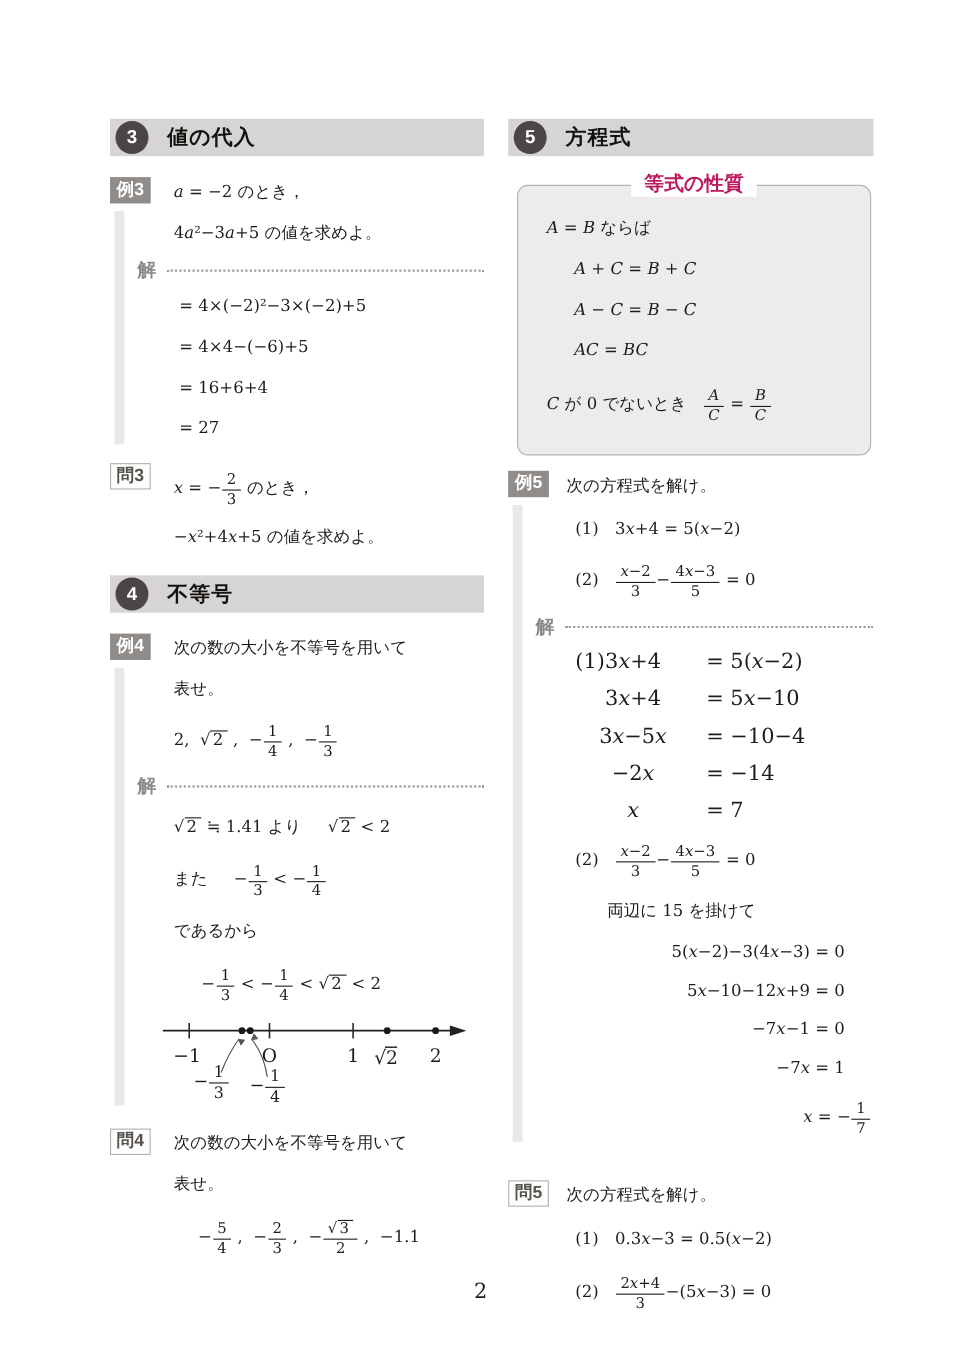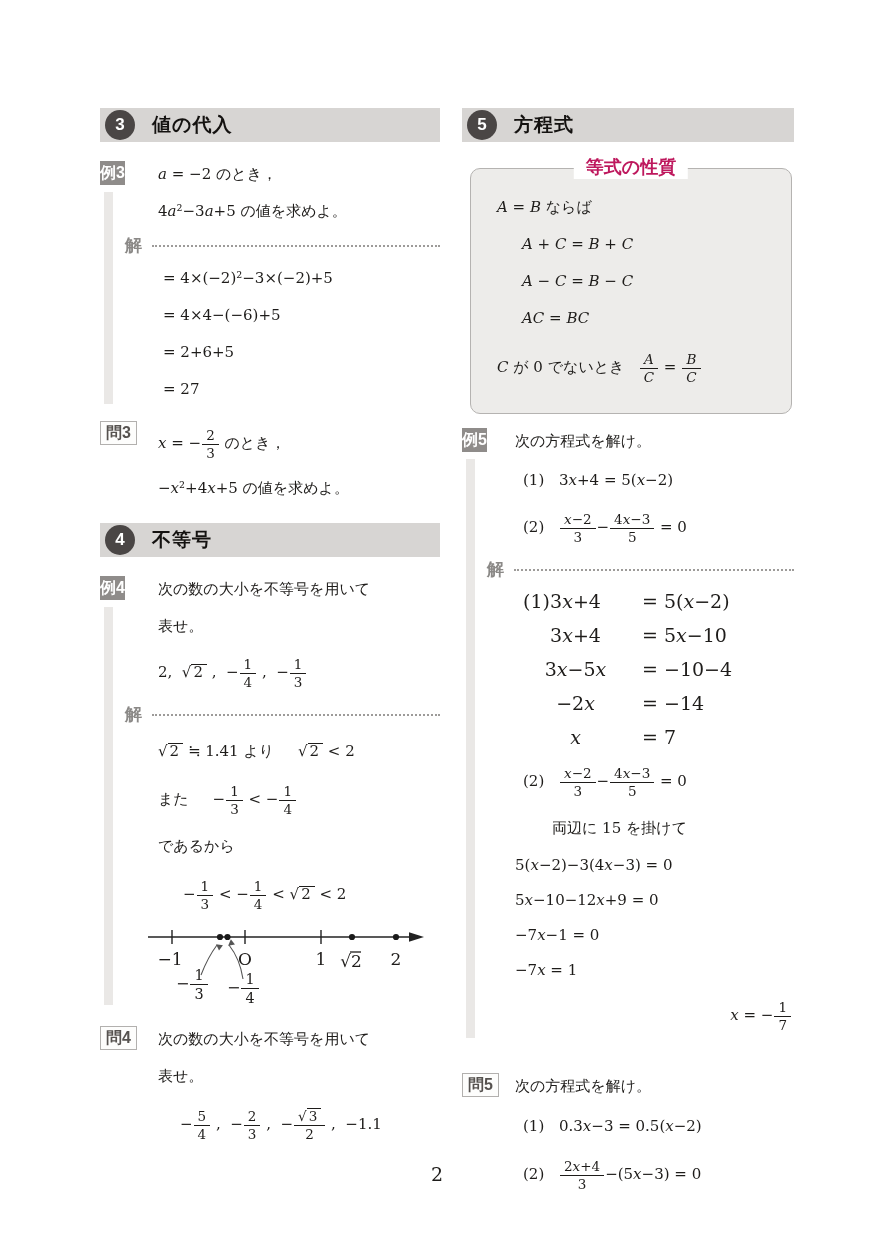--- a/index.html
+++ b/index.html
@@ -13,21 +13,21 @@
   .sec{position:relative;height:34px;background:#d7d5d3;display:flex;align-items:center;
        padding-left:52px;box-sizing:border-box}
   .secnum{position:absolute;left:5px;top:2px;width:30px;height:30px;border-radius:50%;
           background:#4a4645;color:#fff;font-weight:bold;font-size:17px;
           display:flex;align-items:center;justify-content:center}
   .secttl{font-weight:bold;font-size:19px;letter-spacing:1px;color:#141210}
 
   
   .blk{position:relative;padding-left:58px;box-sizing:border-box}
   .rei{position:absolute;left:0;top:5px;background:#8f8c8a;color:#fff;font-size:16px;
-       font-weight:bold;padding:2px 0;line-height:1.25;white-space:nowrap}
+       font-weight:bold;padding:2px 6px;line-height:1.25;white-space:nowrap}
   .toi{position:absolute;left:0;top:5px;background:#fdfdfc;color:#56524f;font-size:16px;
        font-weight:bold;border:1.5px solid #b2b0ae;padding:1px 5px;line-height:1.25;white-space:nowrap}
   .vbar{position:absolute;left:4px;top:36px;bottom:4px;width:9px;background:#eae8e6}
 
   
   .ln{font-family:"DejaVu Serif","Liberation Serif",serif;font-size:15px;line-height:37px;
       white-space:nowrap}
   .tall{line-height:54px}
   .mi{font-style:italic}
   .i5{margin-left:5px}.i22{margin-left:22px}.i25{margin-left:25px}
@@ -42,21 +42,21 @@
   .kai-row{display:flex;align-items:center;margin-left:-33px;height:30px}
   .kai{color:#8b8987;font-weight:bold;font-size:17px;font-family:"Liberation Sans",sans-serif}
   .dots{flex:1;margin-left:10px;border-top:2px dotted #9d9b99;height:0;position:relative;top:1px}
 
   
   .eqrow{position:relative;display:flex;font-family:"DejaVu Serif","Liberation Serif",serif;
          font-size:19px;line-height:34px;white-space:pre}
   .eqno{position:absolute;left:8px}
   .lhs{display:inline-block;width:121px;text-align:center}
   .rhs{display:inline-block;padding-left:6px}
-  .ra{padding-right:26px}
+  .ra{text-align:right;padding-right:26px}
   .ans{text-align:right;padding-right:2px}
 
   .itemrow{position:relative;display:flex;align-items:center}
   .no{display:inline-block;margin-left:8px;width:36px;flex:none;
       font-family:"DejaVu Serif","Liberation Serif",serif}
 
   
   .propbox{position:relative;margin:26px 2px 0 8px;background:#edecea;border:1.5px solid #b5b3b1;
            border-radius:10px;padding:20px 8px 16px 26px;box-sizing:border-box}
   .propttl{position:absolute;top:-14px;left:50%;transform:translateX(-50%);background:#ffffff;
@@ -87,21 +87,21 @@
     <span class="rei">例3</span>
     <div class="vbar"></div>
     <div class="ln"><span class="mi">a</span> = −2 のとき，</div>
     <div class="ln">4<span class="mi">a</span>²−3<span class="mi">a</span>+5 の値を求めよ。</div>
     <div class="kai-row">
       <span class="kai">解</span>
       <span class="dots"></span>
     </div>
     <div class="ln i5">= 4×(−2)²−3×(−2)+5</div>
     <div class="ln i5">= 4×4−(−6)+5</div>
-    <div class="ln i5">= 2+6+5</div>
+    <div class="ln i5">= 16+6+4</div>
     <div class="ln i5">= 27</div>
   </div>
 
   <div class="blk mt8">
     <span class="toi">問3</span>
     <div class="ln tall"><span class="mi">x</span> = −<span class="frac"><span class="fnum">2</span><span class="fden">3</span></span> のとき，</div>
     <div class="ln">−<span class="mi">x</span>²+4<span class="mi">x</span>+5 の値を求めよ。</div>
   </div>
 
   <div class="sec mt16">

